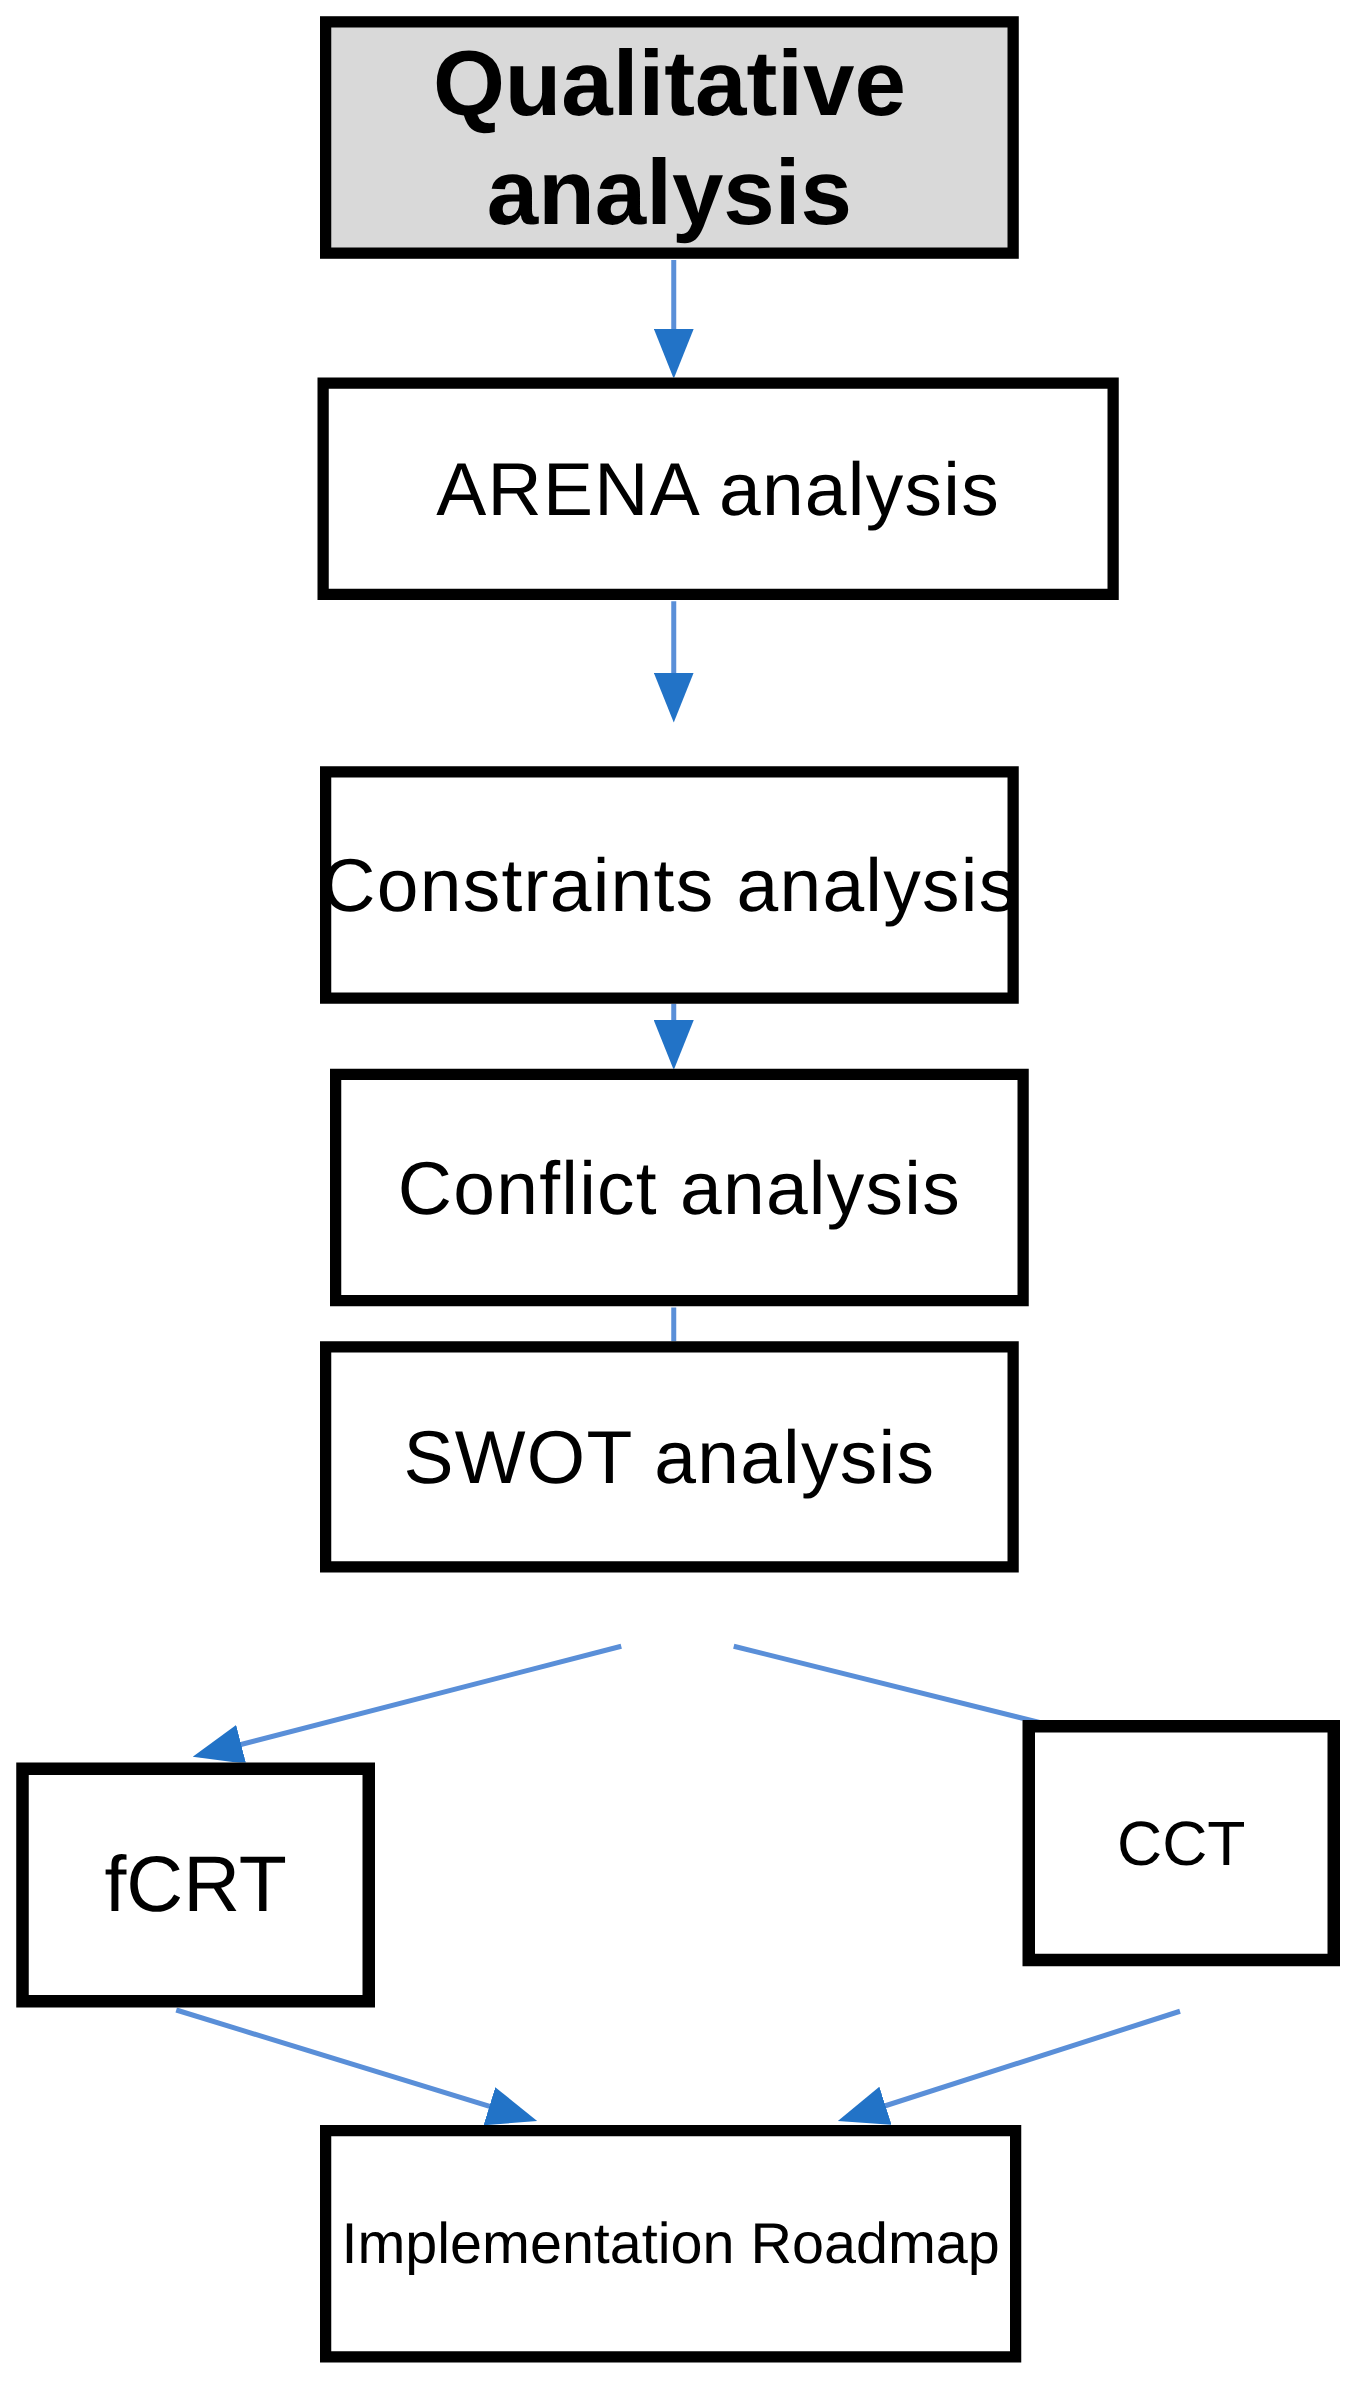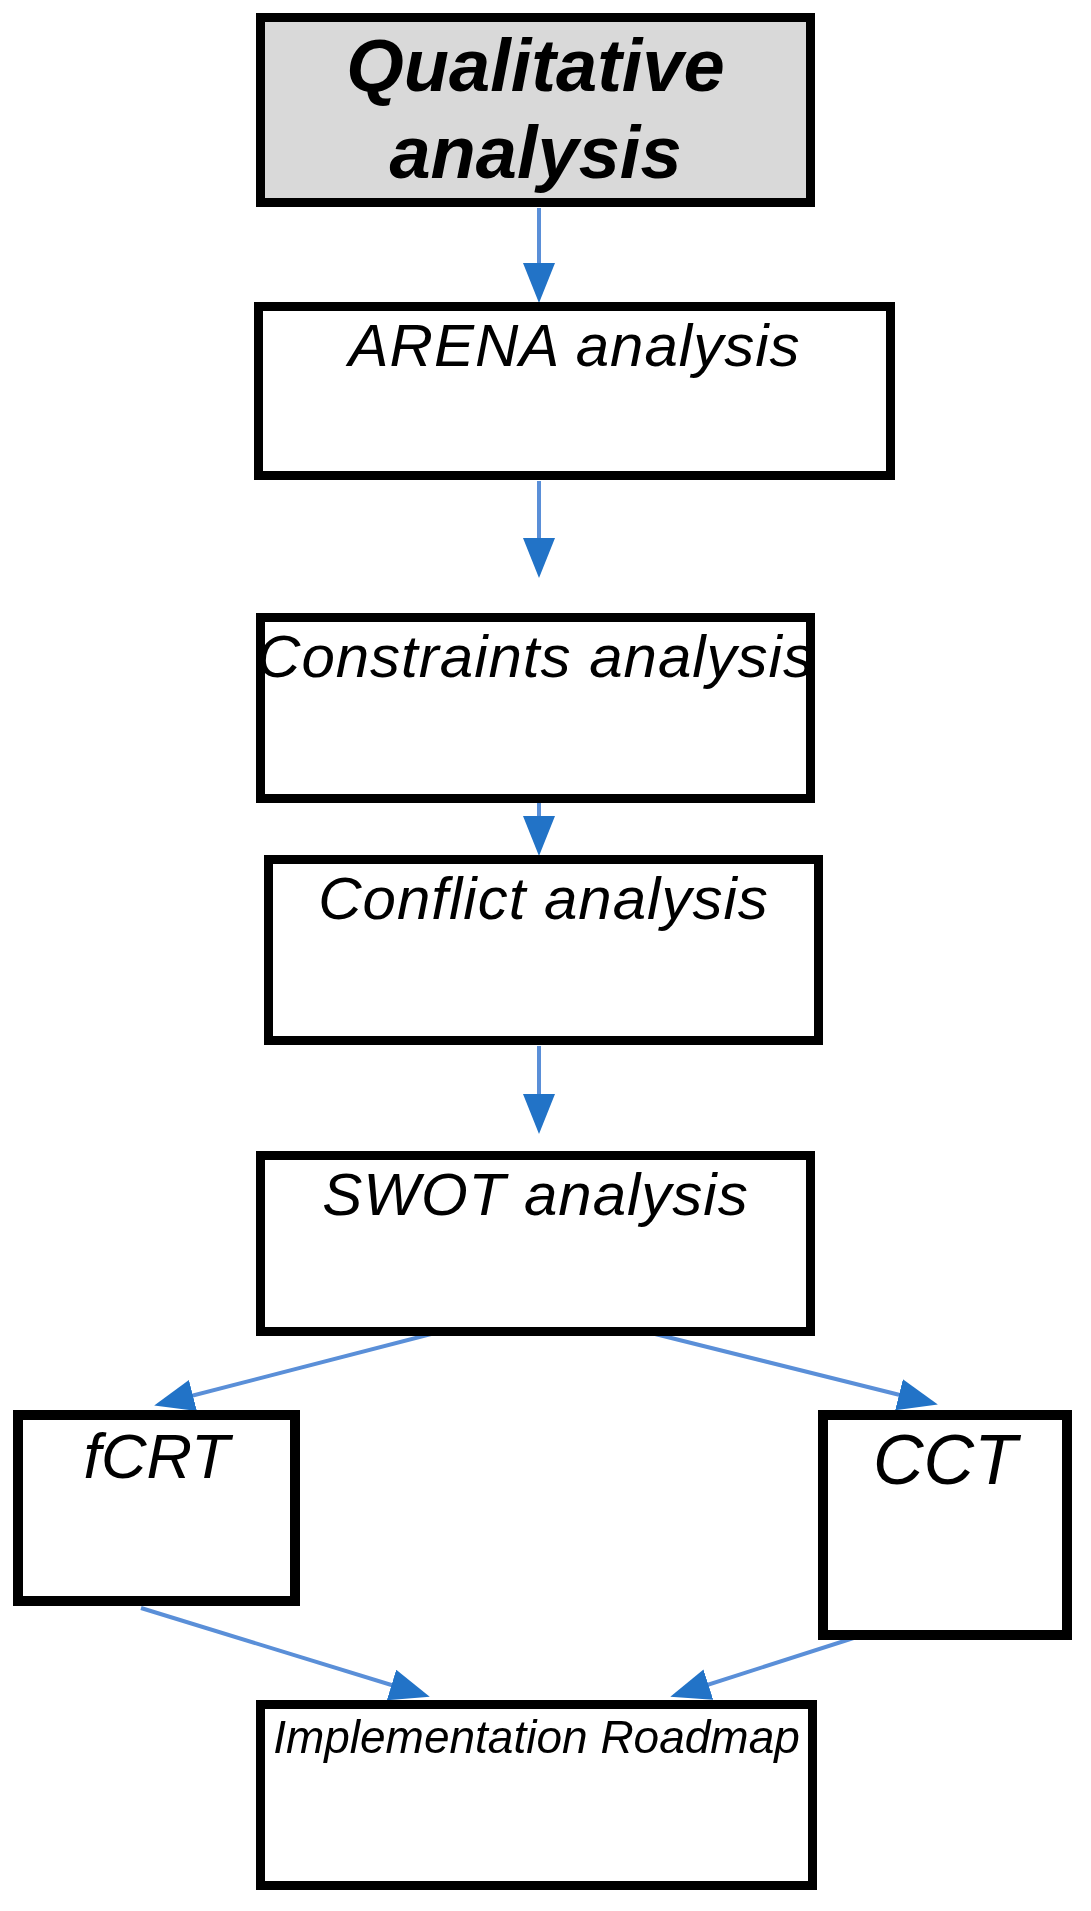--- a/index.html
+++ b/index.html
@@ -25,27 +25,26 @@
   }
   .edge {
     stroke: #5a8fd8;
     stroke-width: 4;
     fill: none;
   }
   .node {
     position: absolute;
     box-sizing: border-box;
     display: flex;
-    align-items: flex-start;
+    align-items: center;
     justify-content: center;
     text-align: center;
     background: #ffffff;
     border: 9px solid #000000;
     color: #000000;
-    font-style: italic;
   }
   .node-label { display: block; padding: 0 8px; }
 
   .node-qualitative {
     left: 256px; top: 13px; width: 559px; height: 194px;
     background: #d9d9d9;
     font-weight: bold;
     font-size: 74px;
     line-height: 1.18;
   }
@@ -55,32 +54,32 @@
   }
   .node-constraints {
     left: 256px; top: 577px; width: 559px; height: 190px;
     font-size: 60px; letter-spacing: 1px; white-space: nowrap; margin-top: 36px;
   }
   .node-conflict {
     left: 264px; top: 855px; width: 559px; height: 190px;
     font-size: 60px; letter-spacing: 1px; white-space: nowrap;
   }
   .node-swot {
-    left: 256px; top: 1151px; width: 559px; height: 185px;
+    left: 256px; top: 1073px; width: 559px; height: 185px;
     font-size: 60px; letter-spacing: 1px; white-space: nowrap;
   }
   .node-fcrt {
     left: 13px; top: 1410px; width: 287px; height: 196px;
     border-width: 10px;
     font-size: 63px; white-space: nowrap;
   }
   .node-cct {
-    left: 818px; top: 1410px; width: 254px; height: 230px;
+    left: 818px; top: 1376px; width: 254px; height: 197px;
     border-width: 10px;
-    font-size: 70px; white-space: nowrap;
+    font-size: 50px; white-space: nowrap;
   }
   .node-roadmap {
     left: 256px; top: 1700px; width: 561px; height: 190px;
     font-size: 46px; line-height: 1.25;
   }
 </style>
 </head>
 <body>
 
 <div class="canvas">

